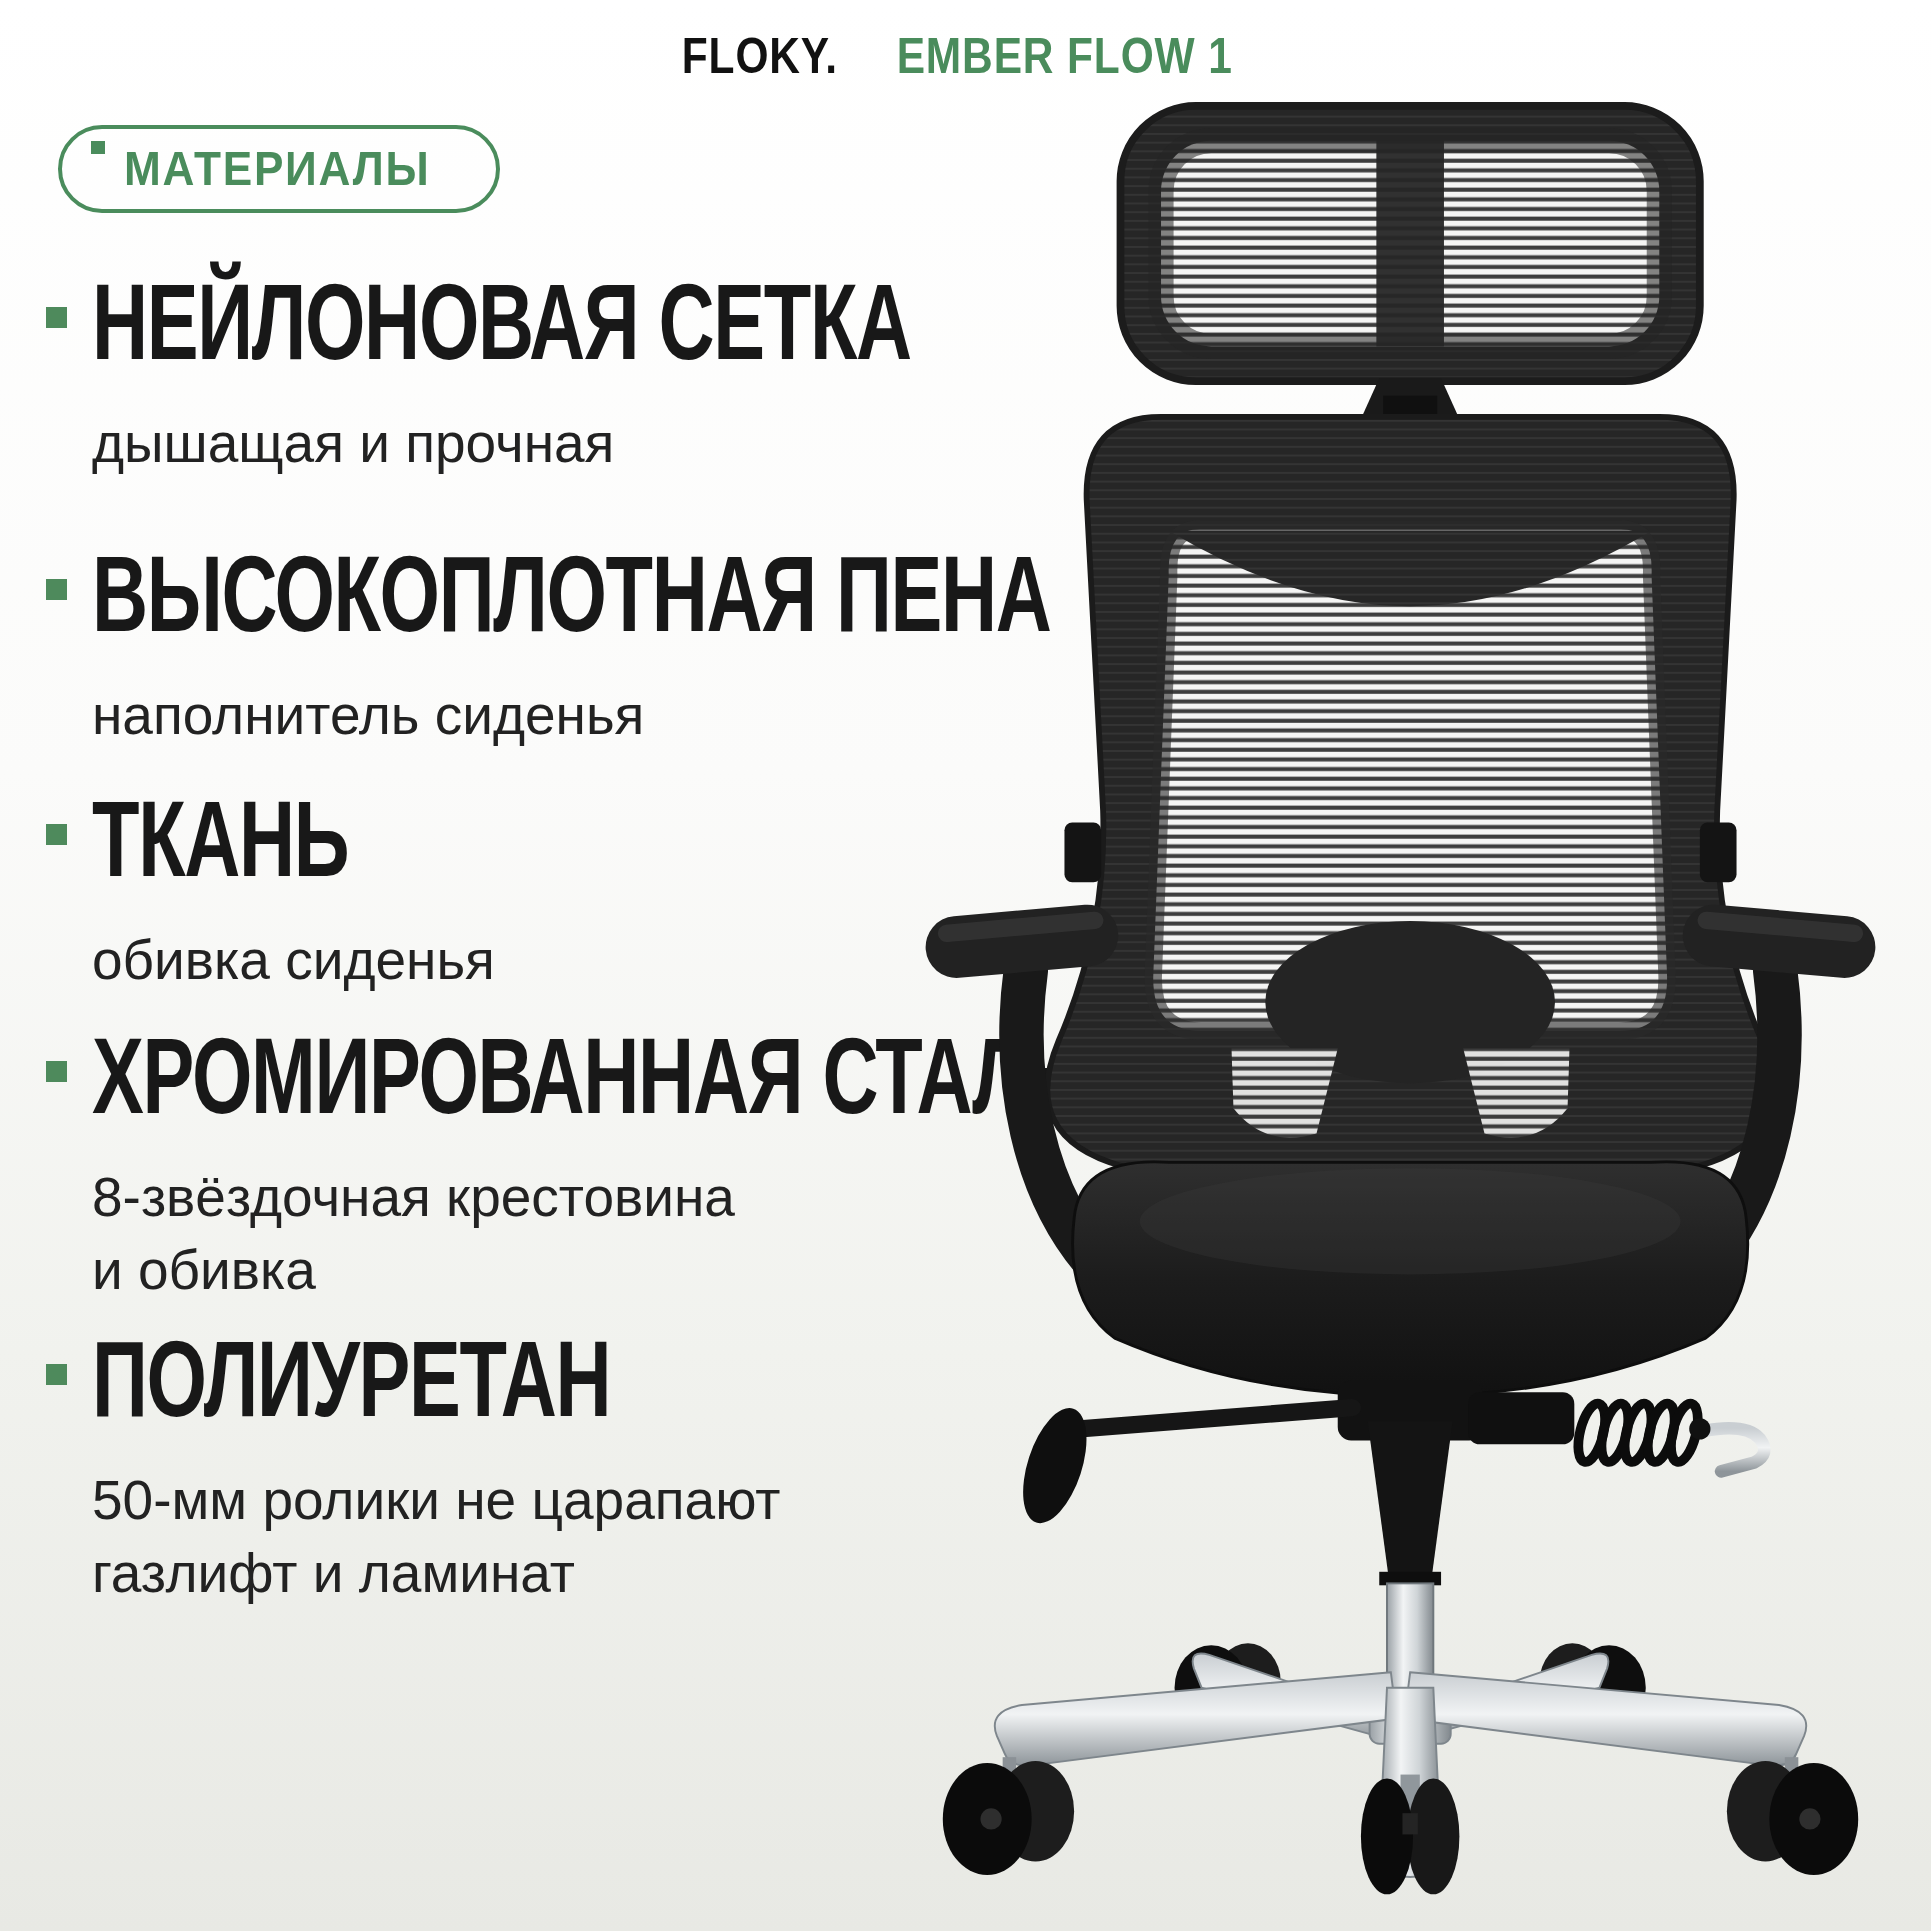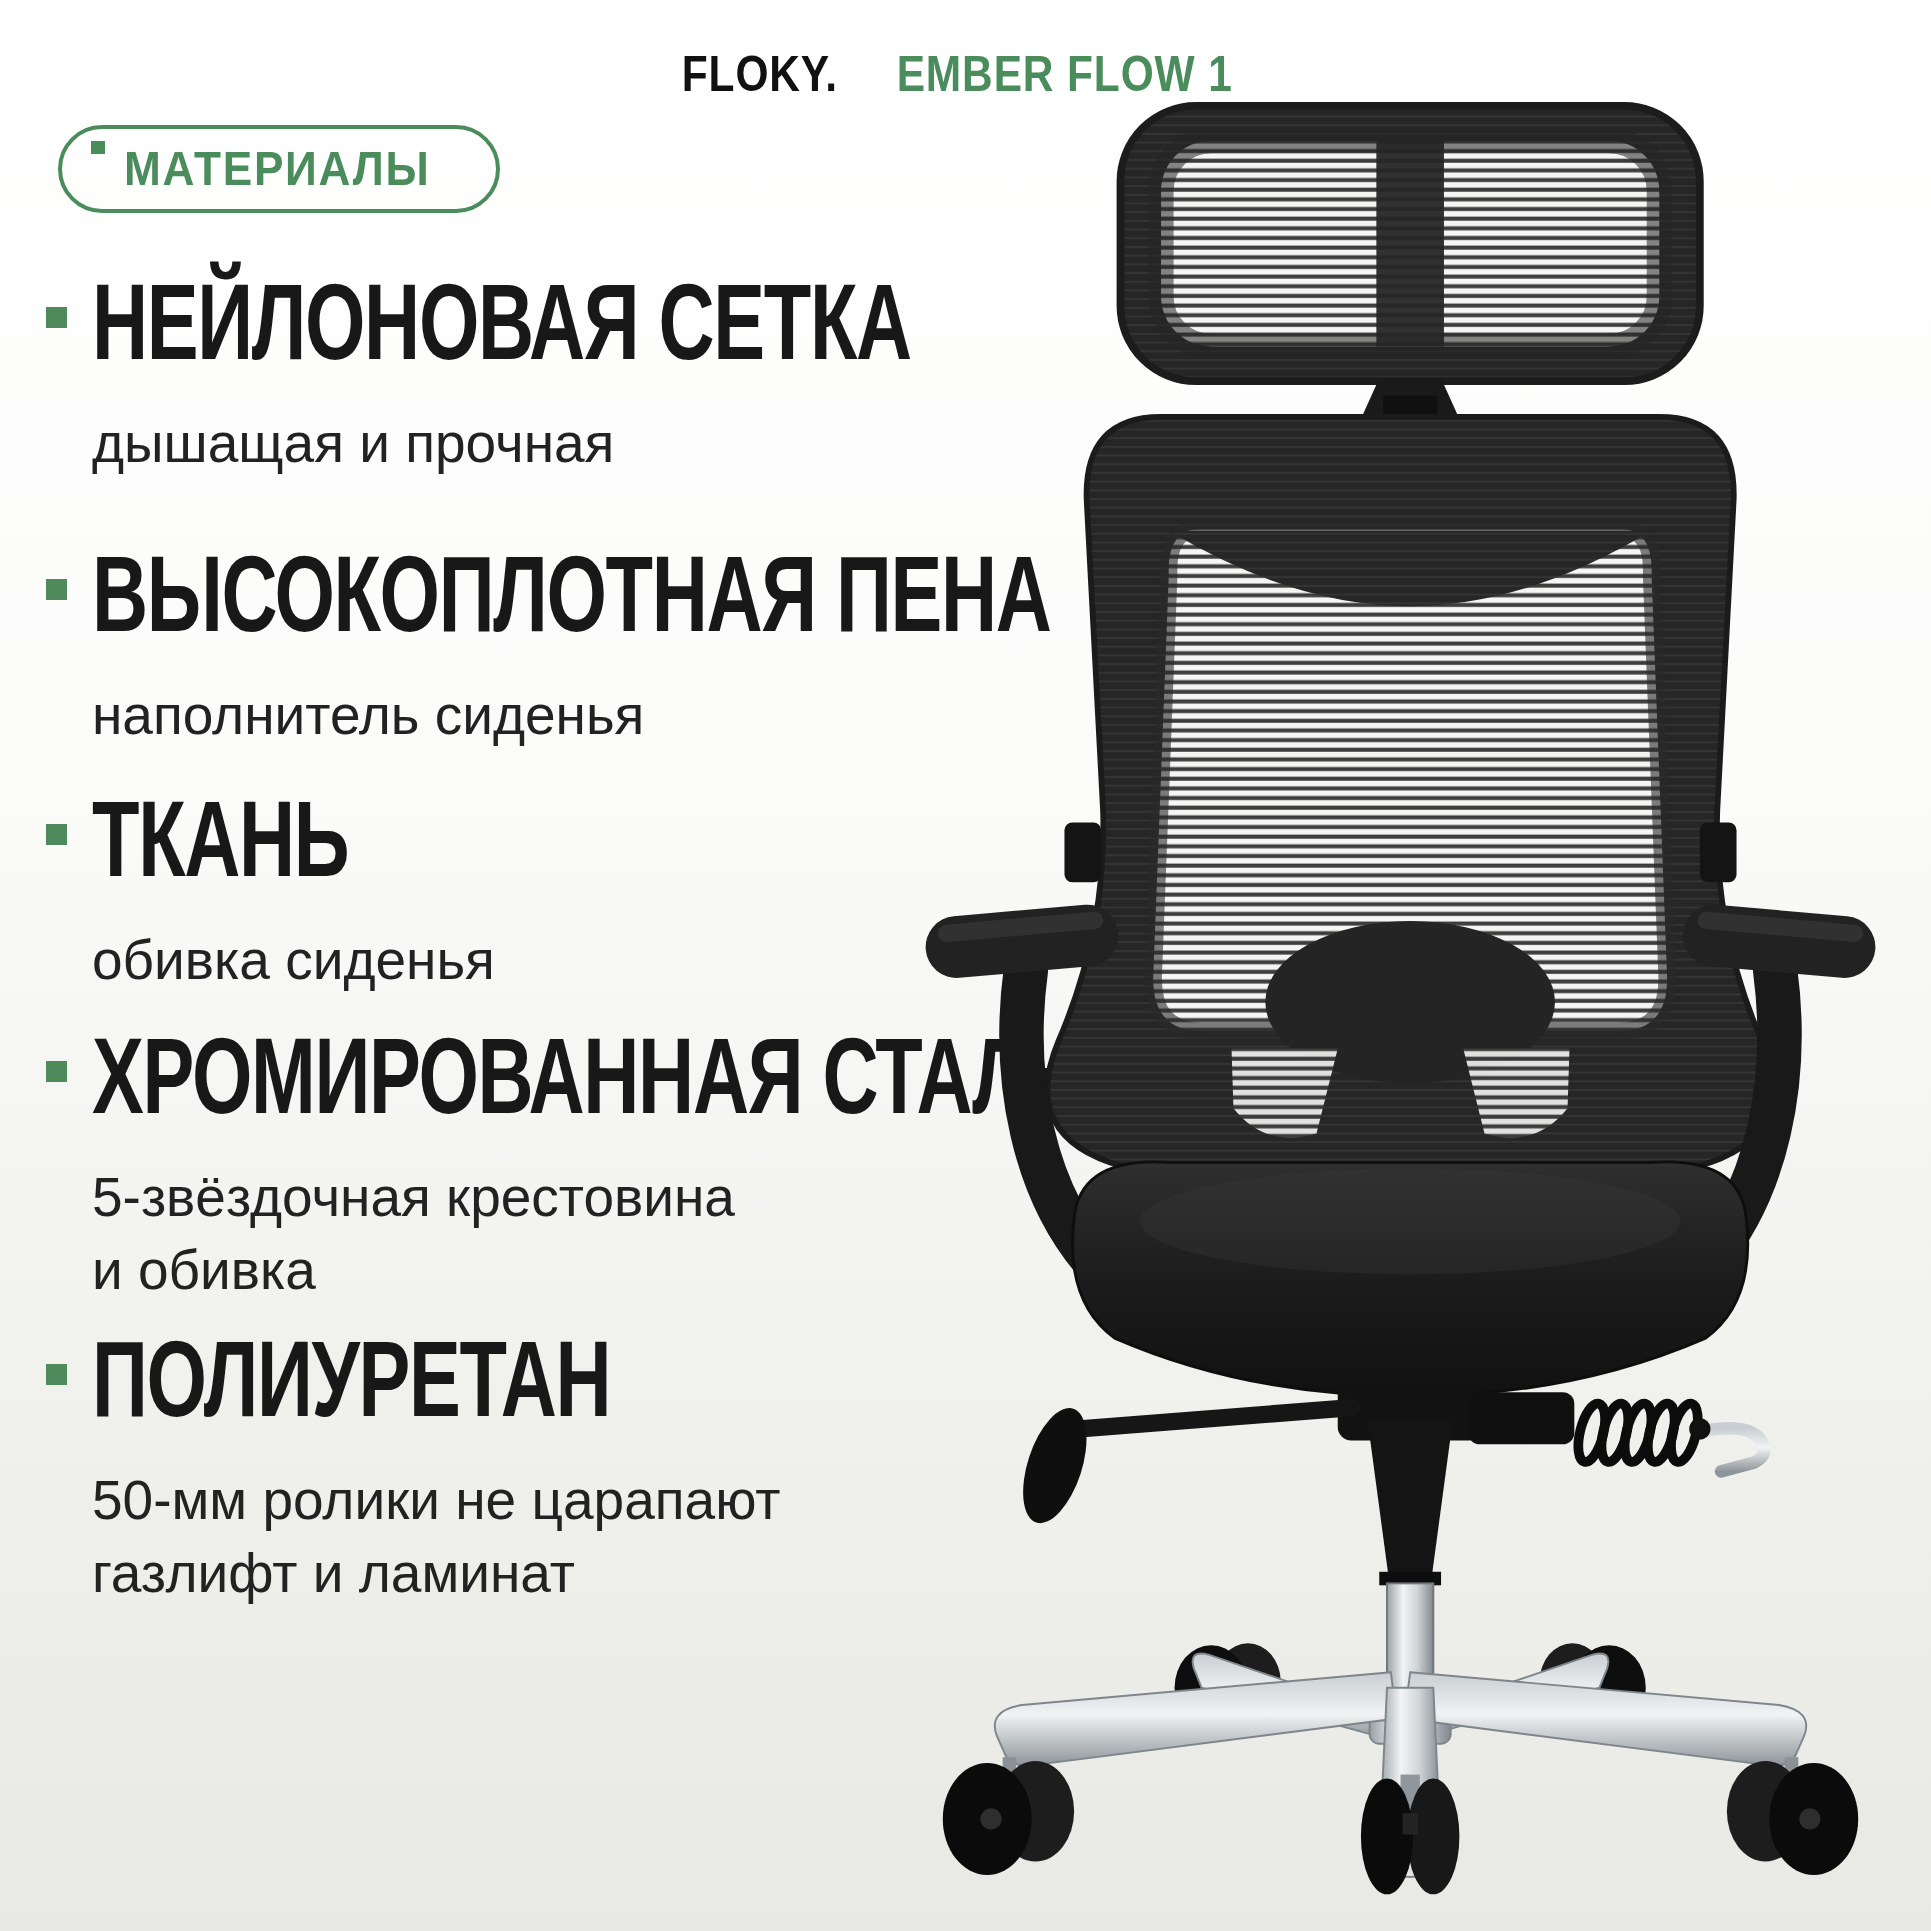--- a/index.html
+++ b/index.html
@@ -2,21 +2,21 @@
 <html><head>
 <meta charset="utf-8">
 <style>
   html,body{margin:0;padding:0;background:#dcdcd8;}
   .canvas{
     position:relative;width:1931px;height:1931px;overflow:hidden;
     background:linear-gradient(180deg,#ffffff 0%,#fbfbfa 40%,#f1f2ee 70%,#e8e9e4 100%);
     font-family:"Liberation Sans",sans-serif;color:#1b1b1b;
   }
   
-  .logo{position:absolute;top:45px;left:0;width:100%;display:flex;justify-content:center;align-items:baseline;gap:15.4px;}
+  .logo{position:absolute;top:27px;left:0;width:100%;display:flex;justify-content:center;align-items:baseline;gap:15.4px;}
   .logo-black{font-size:50px;font-weight:800;letter-spacing:1px;color:#111;transform:scaleX(.85);transform-origin:center;}
   .logo-green{font-size:50px;font-weight:800;letter-spacing:1px;color:#4a8c5c;transform:scaleX(.85);transform-origin:center;}
   
   .badge{
     position:absolute;top:125px;left:58px;display:inline-flex;gap:19.3px;
     border:4.8px solid #4a8c5c;border-radius:58px;padding:11.6px 39px 13.5px 29px;
   }
   .badge-bullet{width:13.5px;height:13.5px;background:#4a8c5c;display:inline-block;}
   .badge-label{font-size:48px;font-weight:600;letter-spacing:1.9px;color:#4a8c5c;transform:scaleX(.92);transform-origin:left center;}
   
@@ -77,21 +77,21 @@
         <div></div>
       </div>
     </div>
   </div>
 
   <div class="item" style="top:1022px">
     <span class="bullet"></span>
     <div class="itxt">
       <div class="ititle">ХРОМИРОВАННАЯ СТАЛЬ</div>
       <div class="idesc">
-        <div>5-звёздочная крестовина</div>
+        <div>8-звёздочная крестовина</div>
         <div>и обивка</div>
       </div>
     </div>
   </div>
 
   <div class="item" style="top:1325px">
     <span class="bullet"></span>
     <div class="itxt">
       <div class="ititle">ПОЛИУРЕТАН</div>
       <div class="idesc">

